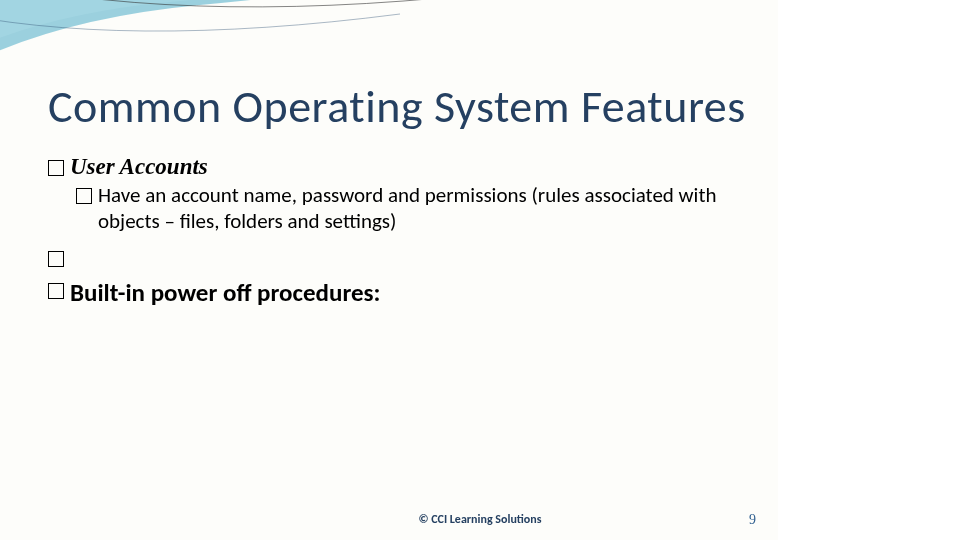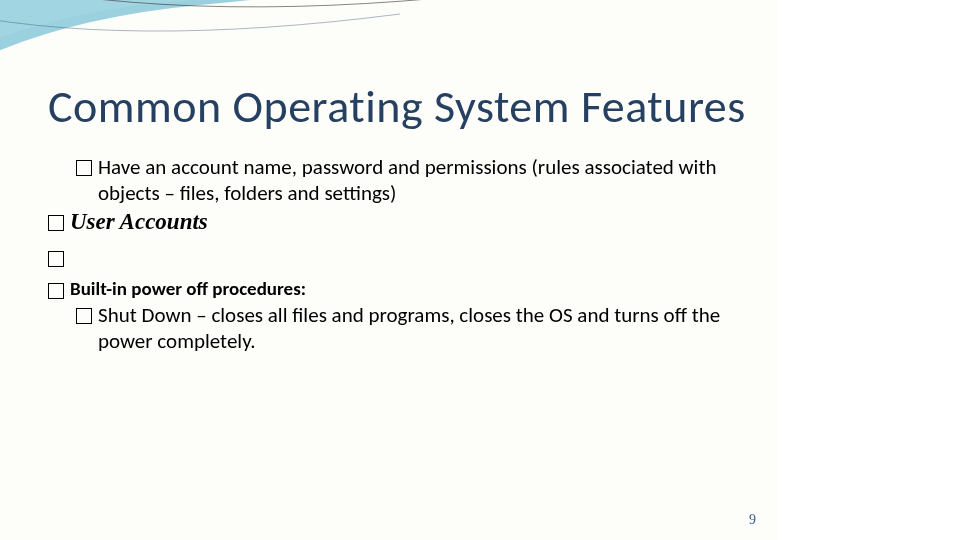--- a/index.html
+++ b/index.html
@@ -4,59 +4,56 @@
 <style>
   html,body{margin:0;padding:0;width:960px;height:540px;background:#fff;font-family:"Calibri","Segoe UI",Arial,sans-serif;color:#000;overflow:hidden}
   .slide{position:relative;width:778px;height:540px;background:#fdfdfa}
   
   .swoosh{position:absolute;left:-60px;top:-30px;width:520px;height:140px;pointer-events:none}
   .title{position:absolute;left:48px;top:78px;font-size:46px;color:#254061;font-weight:400;letter-spacing:0.5px}
   .content{position:absolute;left:48px;top:152px;right:40px}
   .row{display:flex;align-items:flex-start;margin:2px 0}
   .box{display:inline-block;width:14px;height:14px;border:1.5px solid #000;margin-top:6px;margin-right:6px;flex:0 0 auto}
   .h1{font-size:23px;font-weight:700;font-style:italic;font-family:Georgia,"Times New Roman",serif}
-  .h1b{font-size:19px;font-weight:700;font-family:"Calibri",Arial,sans-serif}
+  .h1b{font-size:25px;font-weight:700;font-family:"Calibri",Arial,sans-serif}
   .sub{font-size:21px;line-height:1.25;font-family:"Calibri",Arial,sans-serif}
   .indent{margin-left:28px}
   .gap{height:6px}
   .footer-center{position:absolute;bottom:14px;left:0;width:960px;text-align:center;font-size:12px;font-weight:700;color:#254061}
   .footer-pg{position:absolute;bottom:12px;right:22px;font-size:14px;color:#2f5f8f;font-family:Georgia,serif}
 </style>
 </head>
 <body>
 <div class="slide">
 
 <svg class="swoosh" viewBox="0 0 520 140">
   <path d="M0,0 L520,0 Q420,20 260,35 Q100,50 0,110 Z" fill="#4bacc6" opacity="0.55"></path>
   <path d="M0,0 L480,0 Q380,18 230,32 Q90,45 0,95 Z" fill="#a7d8e4" opacity="0.6"></path>
   <path d="M0,0 Q200,55 500,28" stroke="#333" stroke-width="0.6" fill="none"></path>
   <path d="M0,40 Q180,80 460,44" stroke="#357" stroke-width="0.6" fill="none" opacity="0.7"></path>
 </svg>
 
 <div class="title">Common Operating System Features</div>
 
 <div class="content">
+  <div class="row">
+        <span class="box"></span>
+        <span class="h1">User Accounts</span>
+      </div>
   <div class="row indent">
         <span class="box"></span>
         <span class="sub">Have an account name, password and permissions (rules associated with objects – files, folders and settings)</span>
-      </div>
-  <div class="row">
-        <span class="box"></span>
-        <span class="h1">User Accounts</span>
       </div>
   <div class="gap"></div>
   <div class="row">
         <span class="box"></span>
       </div>
   <div class="gap"></div>
   <div class="row">
         <span class="box"></span>
         <span class="h1b">Built-in power off procedures:</span>
       </div>
-  <div class="row indent">
-        <span class="box"></span>
-        <span class="sub">Shut Down – closes all files and programs, closes the OS and turns off the power completely.</span>
-      </div>
 </div>
 
+<div class="footer-center">© CCI Learning Solutions</div>
 <div class="footer-pg">9</div>
 
 </div>
 
 </body></html>

